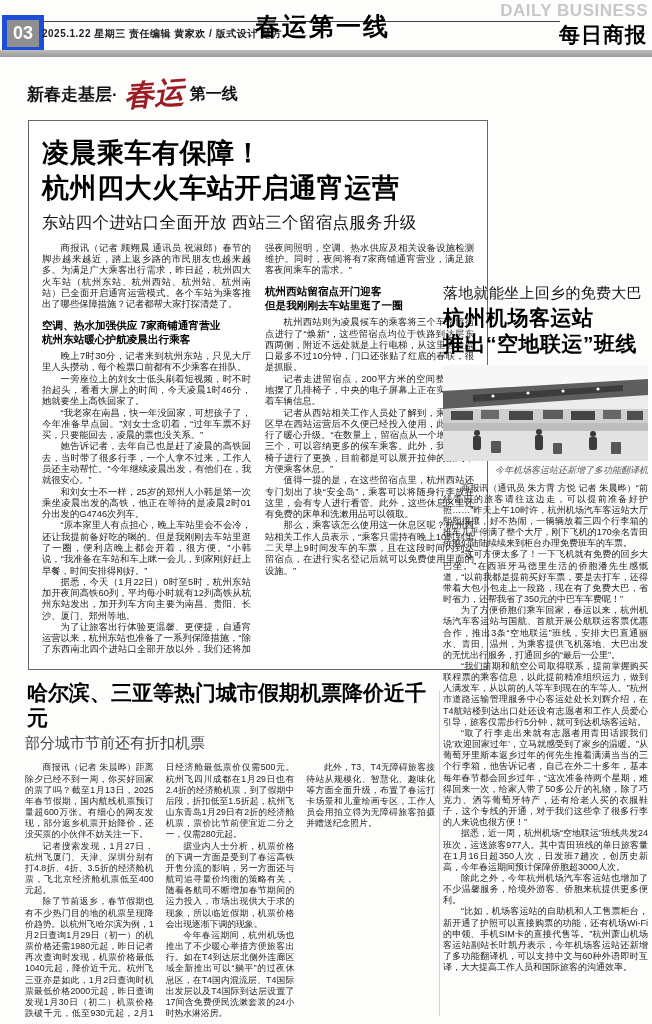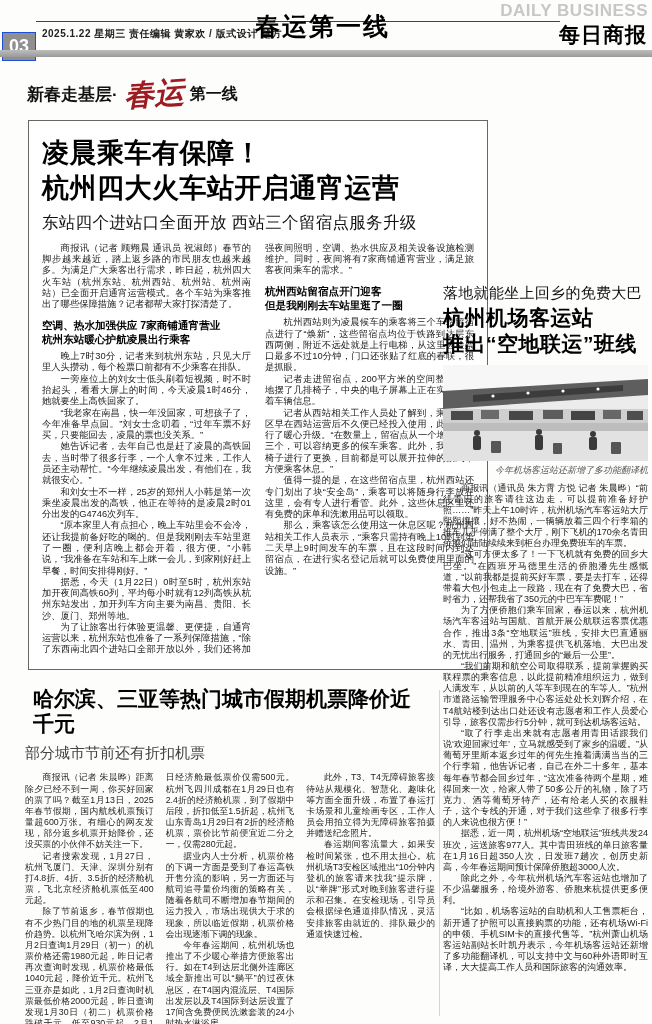--- a/index.html
+++ b/index.html
@@ -4,23 +4,23 @@
 <style>
   html,body{margin:0;padding:0;}
   body{
     width:652px;height:1024px;position:relative;background:#fdfdfc;
     font-family:"Liberation Sans","DejaVu Sans",sans-serif;color:#1a1a1a;
     overflow:hidden;
   }
   
   .hdr-thinline{position:absolute;left:36px;top:21px;width:524px;height:1px;background:#444;}
   .pageno{
-    position:absolute;left:2px;top:32px;width:32px;height:27px;background:#8f8f8f;
+    position:absolute;left:2px;top:15px;width:32px;height:27px;background:#8f8f8f;
     color:#fff;font-weight:bold;font-size:18px;display:flex;align-items:center;justify-content:center;
-    border:1px solid #1d4ed8;
+    border:5px solid #1d4ed8;
   }
   .dateline{position:absolute;left:42px;top:27px;font-size:10px;font-weight:bold;color:#222;letter-spacing:.5px;}
   .section-title{position:absolute;left:255px;top:10px;font-size:25px;font-weight:bold;color:#000;letter-spacing:2px;}
   .masthead-en{position:absolute;right:4px;top:1px;font-size:17px;font-weight:bold;color:#c7c7c7;letter-spacing:.5px;}
   .masthead-cn{position:absolute;right:5px;top:21px;font-size:21px;font-weight:bold;color:#000;letter-spacing:1px;}
   .hdr-bar{position:absolute;left:0;top:50px;width:652px;height:7px;background:linear-gradient(#bdbdbd,#9a9a9a);}
   
   .badge{position:absolute;left:27px;top:72px;height:44px;display:flex;align-items:center;}
   .badge .b-prefix{font-size:17px;font-weight:bold;color:#111;}
   .badge .b-logo{
@@ -36,21 +36,21 @@
   .main-h1{font-size:27px;font-weight:bold;color:#000;line-height:1.22;margin:2px 0 0 0;letter-spacing:.5px;}
   .main-deck{font-size:16.5px;color:#111;margin-top:7px;letter-spacing:.3px;}
   .main-body{
     margin-top:9px;height:420px;column-count:2;column-gap:14px;column-fill:auto;
     font-size:9.3px;line-height:1.215;text-align:justify;color:#222;overflow:hidden;
   }
   .flow-para{margin:0;text-indent:2em;}
   .flow-subhead{font-size:10.6px;font-weight:bold;margin:7px 0 5px 0;color:#000;line-height:1.35;}
   
   .bottom-art{position:absolute;left:25px;top:678px;width:410px;}
-  .bottom-h1{font-size:21px;font-weight:bold;color:#000;margin:8px;line-height:1.2;}
+  .bottom-h1{font-size:21px;font-weight:bold;color:#000;margin:2px;line-height:1.2;}
   .bottom-deck{font-size:15px;color:#444;margin-top:4px;}
   .bottom-body{
     margin-top:9px;height:258px;column-count:3;column-gap:12px;column-fill:auto;
     font-size:8.8px;line-height:1.27;text-align:justify;color:#222;overflow:hidden;
   }
   
   .vrule{position:absolute;left:439px;top:690px;width:1px;height:326px;background:#d5d5d5;}
   .right-art{position:absolute;left:443px;top:260px;width:205px;margin-top:24px;}
   .r-kicker{font-size:15px;color:#111;margin:0 0 2px 0;letter-spacing:.3px;}
   .r-h1{font-size:21px;font-weight:bold;color:#000;line-height:1.25;margin:0;letter-spacing:.5px;}
@@ -110,21 +110,20 @@
 <div class="bottom-art">
   <h2 class="bottom-h1">哈尔滨、三亚等热门城市假期机票降价近千元</h2>
   <div class="bottom-deck">部分城市节前还有折扣机票</div>
   <div class="bottom-body">
       <p class="flow-para">商报讯（记者 朱晨晔）距离除夕已经不到一周，你买好回家的票了吗？截至1月13日，2025年春节假期，国内航线机票预订量超600万张。有细心的网友发现，部分返乡机票开始降价，还没买票的小伙伴不妨关注一下。</p>
       <p class="flow-para">记者搜索发现，1月27日，杭州飞厦门、天津、深圳分别有打4.8折、4折、3.5折的经济舱机票，飞北京经济舱机票低至400元起。</p>
       <p class="flow-para">除了节前返乡，春节假期也有不少热门目的地的机票呈现降价趋势。以杭州飞哈尔滨为例，1月2日查询1月29日（初一）的机票价格还需1980元起，昨日记者再次查询时发现，机票价格最低1040元起，降价近千元。杭州飞三亚亦是如此，1月2日查询时机票最低价格2000元起，昨日查询发现1月30日（初二）机票价格跌破千元，低至930元起，2月1日经济舱最低票价仅需500元。杭州飞四川成都在1月29日也有2.4折的经济舱机票，到了假期中后段，折扣低至1.5折起，杭州飞山东青岛1月29日有2折的经济舱机票，票价比节前便宜近二分之一，仅需280元起。</p>
       <p class="flow-para">据业内人士分析，机票价格的下调一方面是受到了春运高铁开售分流的影响，另一方面还与航司追寻量价均衡的策略有关，随着各航司不断增加春节期间的运力投入，市场出现供大于求的现象，所以临近假期，机票价格会出现逐渐下调的现象。</p>
       <p class="flow-para">今年春运期间，杭州机场也推出了不少暖心举措方便旅客出行。如在T4到达层北侧外连廊区域全新推出可以“躺平”的过夜休息区，在T4国内混流层、T4国际出发层以及T4国际到达层设置了17间含免费便民洗漱套装的24小时热水淋浴房。</p>
       <p class="flow-para">此外，T3、T4无障碍旅客接待站从规模化、智慧化、趣味化等方面全面升级，布置了春运打卡场景和儿童绘画专区，工作人员会用拍立得为无障碍旅客拍摄并赠送纪念照片。</p>
-      <p class="flow-para">春运期间客流量大，如果安检时间紧张，也不用太担心。杭州机场T3安检区域推出“10分钟内登机的旅客请来找我”提示牌，以“举牌”形式对晚到旅客进行提示和召集。在安检现场，引导员会根据绿色通道排队情况，灵活安排旅客由就近的、排队最少的通道快速过检。</p>
     </div>
 </div>
 
 <div class="vrule"></div>
 
 <div class="right-art">
   <div class="r-kicker">落地就能坐上回乡的免费大巴</div>
   <h2 class="r-h1">杭州机场客运站</h2>
   <h2 class="r-h1">推出“空地联运”班线</h2>
 

